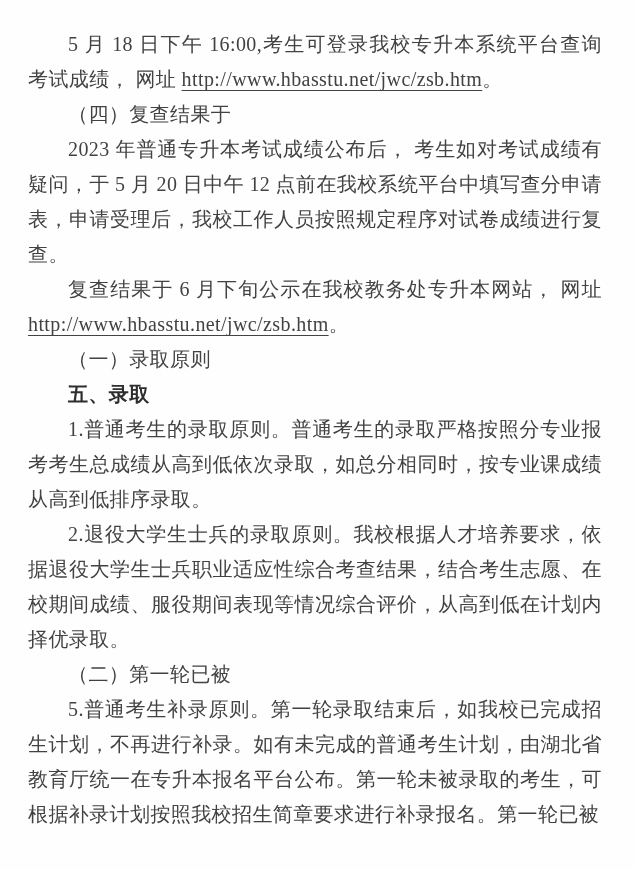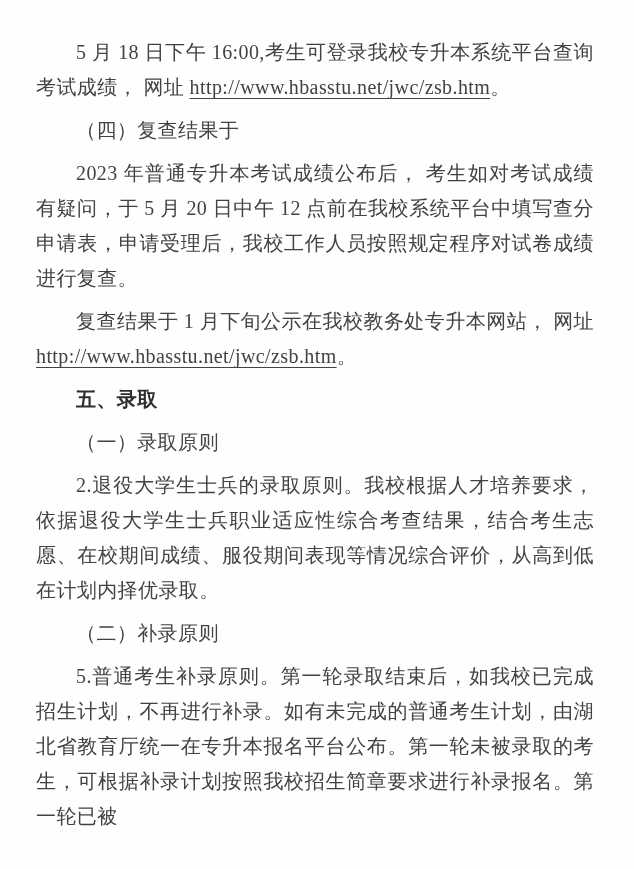--- a/index.html
+++ b/index.html
@@ -15,21 +15,21 @@
     padding: 27px 32px 0 28px;
     background: #fefefe;
     overflow: hidden;
     font-family: "Liberation Serif", "DejaVu Serif", serif;
     font-size: 20px;
     line-height: 35px;
     letter-spacing: 0.4px;
     color: #424242;
   }
   .para {
-    margin: 8px;
+    margin: 0;
     text-indent: 2em;
     text-align: justify;
     text-justify: inter-ideograph;
   }
   .para.bold {
     font-weight: 700;
     color: #2e2e2e;
   }
   .url {
     text-decoration: underline;
@@ -43,26 +43,27 @@
 <body>
 
 <div class="page">
 
   <p class="para"><span>5 月 18 日下午 16:00,考生可登录我校专升本系统平台查询考试成绩， 网址 </span><span class="url">http://www.hbasstu.net/jwc/zsb.htm</span><span>。</span></p>
 
   <p class="para">（四）复查结果于</p>
 
   <p class="para">2023 年普通专升本考试成绩公布后， 考生如对考试成绩有疑问，于 5 月 20 日中午 12 点前在我校系统平台中填写查分申请表，申请受理后，我校工作人员按照规定程序对试卷成绩进行复查。</p>
 
-  <p class="para"><span>复查结果于 1 月下旬公示在我校教务处专升本网站， 网址 </span><span class="url">http://www.hbasstu.net/jwc/zsb.htm</span><span>。</span></p>
+  <p class="para"><span>复查结果于 6 月下旬公示在我校教务处专升本网站， 网址 </span><span class="url">http://www.hbasstu.net/jwc/zsb.htm</span><span>。</span></p>
+
+  <p class="para">（一）录取原则</p>
 
   <p class="para bold">五、录取</p>
 
-  <p class="para">（一）录取原则</p>
-
+  <p class="para">1.普通考生的录取原则。普通考生的录取严格按照分专业报考考生总成绩从高到低依次录取，如总分相同时，按专业课成绩从高到低排序录取。</p>
 
   <p class="para">2.退役大学生士兵的录取原则。我校根据人才培养要求，依据退役大学生士兵职业适应性综合考查结果，结合考生志愿、在校期间成绩、服役期间表现等情况综合评价，从高到低在计划内择优录取。</p>
 
-  <p class="para">（二）补录原则</p>
+  <p class="para">（二）第一轮已被</p>
 
   <p class="para">5.普通考生补录原则。第一轮录取结束后，如我校已完成招生计划，不再进行补录。如有未完成的普通考生计划，由湖北省教育厅统一在专升本报名平台公布。第一轮未被录取的考生，可根据补录计划按照我校招生简章要求进行补录报名。第一轮已被</p>
 
 </div>
 
 </body></html>

